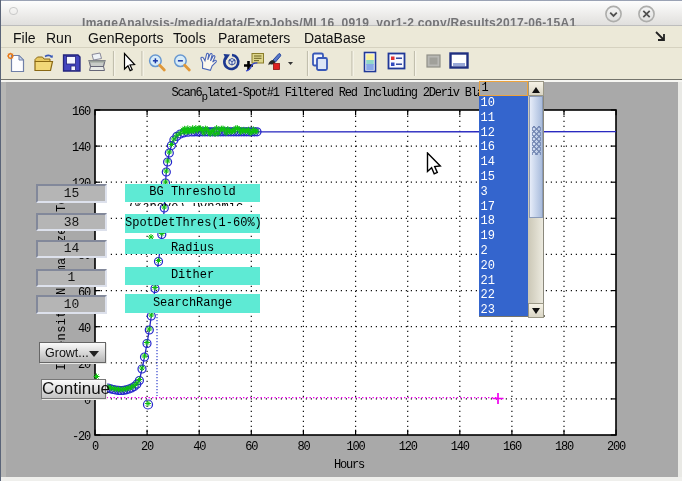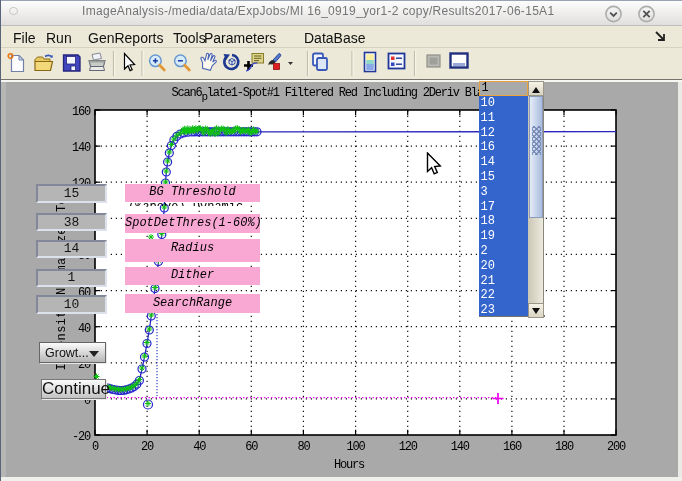--- a/index.html
+++ b/index.html
@@ -1,35 +1,35 @@
 <!DOCTYPE html>
 <html><head><meta charset="utf-8">
 <style>
 * { margin:0; padding:0; box-sizing:border-box; }
 html,body { width:682px; height:481px; overflow:hidden; }
 body { position:relative; font-family:"Liberation Sans",sans-serif; background:#f2f1ec; }
 .titlebar { position:absolute; left:0; top:0; width:682px; height:26px;
   background:linear-gradient(#fdfdfd,#e9e8e6 70%,#e0dfdd); border-bottom:1px solid #bdbdbd; border-top:1px solid #9aa2b4; box-sizing:border-box; }
 .tb-circle { position:absolute; left:9px; top:5.5px; width:8.5px; height:8.5px; border:1.6px solid #c9c9c9; border-radius:50%; }
-.title-text { position:absolute; left:82px; top:3px; font-size:12px; font-weight:normal; color:#747476; letter-spacing:0.3px; white-space:nowrap; }
+.title-text { position:absolute; left:82px; top:15px; font-size:12px; font-weight:bold; color:#747476; letter-spacing:0.3px; white-space:nowrap; }
 .menubar { position:absolute; left:0; top:26px; width:682px; height:22px; background:#ece9d8; border-bottom:1px solid #d6d2c0; }
 .menubar span { position:absolute; top:4px; font-size:14px; color:#111; }
 .toolbar { position:absolute; left:0; top:48px; width:682px; height:32.4px; background:#ece9d8; border-bottom:1.5px solid #74746c; }
 .whiteline { position:absolute; left:0; top:80px; width:682px; height:1.6px; background:#f6f6f2; }
 
 .fig { position:absolute; left:1px; top:81.6px; width:679px; height:395.4px; background:#a9a9a9; }
 .lstrip { position:absolute; left:1px; top:81.6px; width:5px; height:395.4px; background:#b6b6b4; }
 .rstrip { position:absolute; left:678px; top:81.6px; width:4px; height:399px; background:#e9e9e5; }
 .bstrip { position:absolute; left:0; top:477px; width:682px; height:4px; background:#efefec; }
 .leftline { position:absolute; left:0; top:0; width:1px; height:481px; background:#5a6478; }
 .ebox { position:absolute; left:36px; width:71px; background:#b5b5b5; border:2px solid;
   border-color:#82889a #dde1ec #dde1ec #82889a; font-family:"Liberation Mono",monospace;
   font-size:13px; color:#141414; text-align:center; }
-.gbtn { position:absolute; left:125px; width:135px; background:#f9a8d4; font-family:"Liberation Mono",monospace;
-  font-size:12px; color:#000; text-align:center; overflow:hidden; white-space:nowrap;font-style:italic; }
+.gbtn { position:absolute; left:125px; width:135px; background:#5eead4; font-family:"Liberation Mono",monospace;
+  font-size:12px; color:#000; text-align:center; overflow:hidden; white-space:nowrap; }
 .combo { position:absolute; left:39px; top:342px; width:67px; height:21px; border:1px solid #666;
   background:linear-gradient(#fbfbfb,#dcdcdc 45%,#b6b6b6); box-shadow:1px 1px 0 #e8e8e6; font-size:12.5px; color:#111; }
 .combo .tri { position:absolute; right:6px; top:8px; width:0; height:0; border-left:5.5px solid transparent; border-right:5.5px solid transparent; border-top:6px solid #222; }
 .contbtn { position:absolute; left:41px; top:379px; width:65px; height:19.5px; border:1px solid #777;
   background:linear-gradient(#fdfdfd,#e3e3e3 45%,#c2c2c2); box-shadow:1px 1px 0 #ecece8; font-size:17px; color:#111; text-align:center; line-height:17px; }
 .lbox { position:absolute; left:478.5px; top:81px; width:66px; height:235px; }
 .combo1 { position:absolute; left:0; top:0; width:49.5px; height:15px; border:1.5px solid #eda33c; background:#a9a9a9;
   font-family:"Liberation Mono",monospace; font-size:12px; line-height:12px; color:#000; padding-left:2px; }
 .bluelist { position:absolute; left:0; top:15px; width:49.5px; height:220px; background:#3465cd; overflow:hidden; }
 .lrow { height:14.8px; font-family:"Liberation Mono",monospace; font-size:12px; color:#fff; padding-left:2px; line-height:15.2px; }
@@ -60,21 +60,21 @@
     <path d="M48.2 11.6 L51.5 14.9 L54.8 11.6" fill="none" stroke="#4f4f4f" stroke-width="1.8"></path>
     <circle cx="84.5" cy="13" r="7.6" fill="url(#wb)" stroke="#adadab" stroke-width="1.6"></circle>
     <path d="M81.3 9.8 L87.7 16.2 M87.7 9.8 L81.3 16.2" stroke="#4f4f4f" stroke-width="1.7"></path>
   </svg>
 </div>
 <div class="menubar">
   <span style="left:13px;">File</span>
   <span style="left:46px;">Run</span>
   <span style="left:88px;">GenReports</span>
   <span style="left:173px;">Tools</span>
-  <span style="left:204px;">Parameters</span>
+  <span style="left:218px;">Parameters</span>
   <span style="left:304px;">DataBase</span>
   <svg width="16" height="16" viewBox="0 0 16 16" style="position:absolute;left:653px;top:3px">
     <path d="M3 3 L11 11 M11 5 V11 H5" stroke="#222" stroke-width="1.8" fill="none"></path>
   </svg>
 </div>
 <div class="toolbar"></div>
 <div class="whiteline"></div>
 <svg width="682" height="36" viewBox="0 48 682 36" style="position:absolute;left:0;top:48px">
 <g>
 <g transform="translate(7,52)">
@@ -863,21 +863,21 @@
     </g>
 </svg>
 <div class="ebox" style="top:184px;height:19px;line-height:15.5px;">15</div>
 <div class="ebox" style="top:212.5px;height:18.5px;line-height:15px;">38</div>
 <div class="ebox" style="top:240px;height:18px;line-height:14.5px;">14</div>
 <div class="ebox" style="top:269px;height:17.5px;line-height:14px;">1</div>
 <div class="ebox" style="top:295px;height:18.5px;line-height:15px;">10</div>
 <div class="gbtn" style="top:183.5px;height:18px;line-height:17px;">BG Threshold</div>
 <div class="fragment"><span>(%above)  Dynamic..</span></div>
 <div class="gbtn" style="top:214px;height:19px;line-height:18px;">SpotDetThres(1-60%)</div>
-<div class="gbtn" style="top:239px;height:23px;line-height:18px;">Radius</div>
+<div class="gbtn" style="top:239px;height:15px;line-height:18px;">Radius</div>
 <div class="gbtn" style="top:267px;height:18px;line-height:17px;text-align:center;">Dither</div>
 <div class="gbtn" style="top:294px;height:19px;line-height:18px;">SearchRange</div>
 <div class="combo">
   <span style="position:absolute;left:5px;top:3px;">Growt...</span>
   <div class="tri"></div>
 </div>
 <div class="contbtn">Continue</div>
 <div class="lbox">
   <div style="position:absolute;left:0;top:234.2px;width:66px;height:1.4px;background:#77756a;"></div>
   <div class="combo1">1</div>

